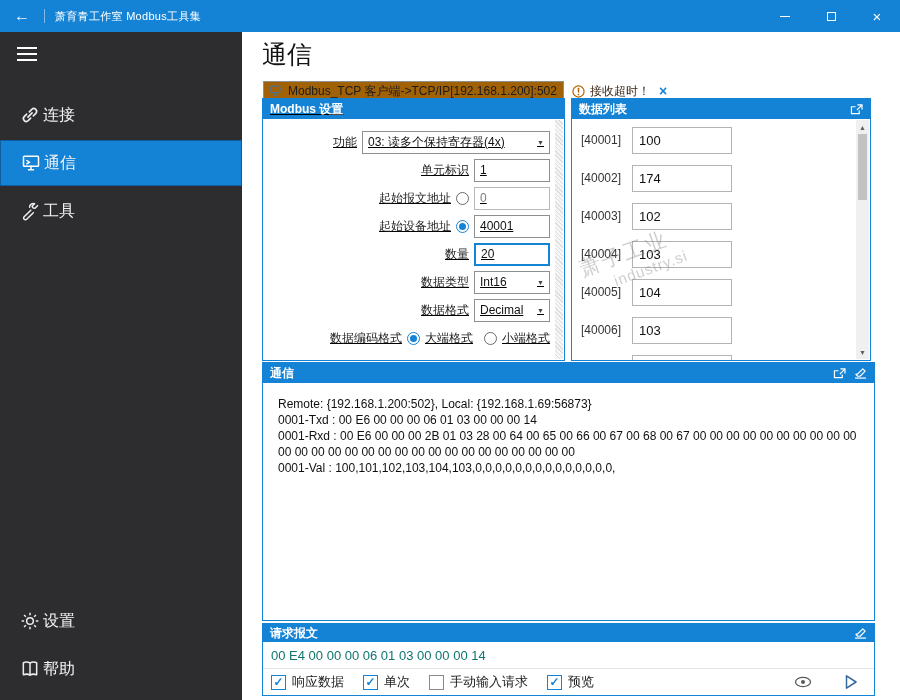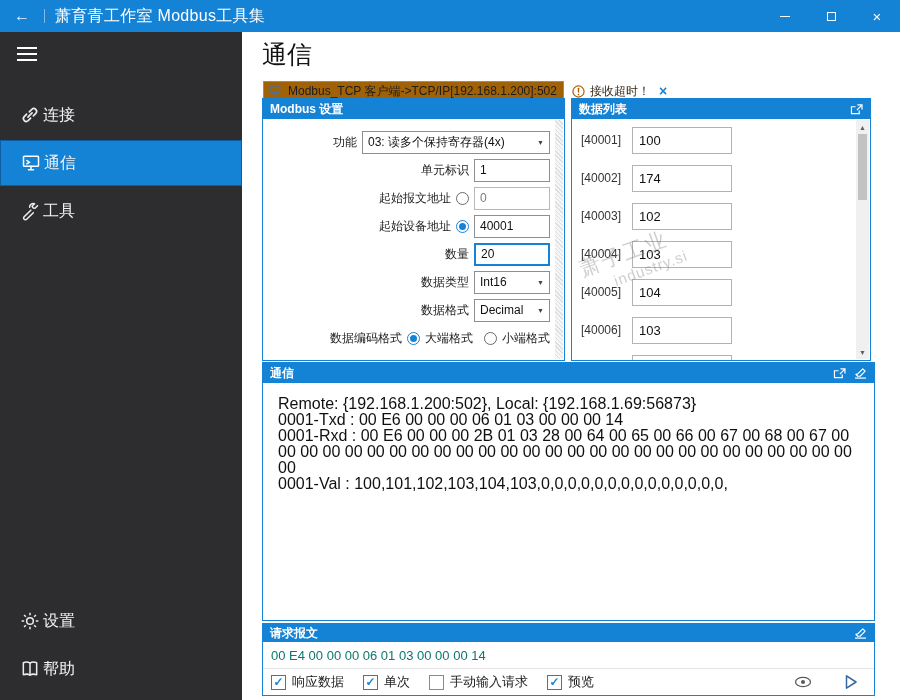--- a/index.html
+++ b/index.html
@@ -4,21 +4,21 @@
 <style>
   * { box-sizing: border-box; margin: 0; padding: 0; }
   html,body { width:900px; height:700px; overflow:hidden; background:#fff;
     font-family:"Liberation Sans", sans-serif; }
 
   
   .titlebar { height:32px; background:#1583d5; display:flex; align-items:center; color:#fff; }
   .backbtn { width:44px; height:32px; display:flex; align-items:center; justify-content:center;
     font-size:16px; color:#eaf4ff; cursor:default; }
   .tsep { width:1px; height:14px; background:rgba(255,255,255,.45); margin-right:10px; }
-  .ttitle { font-size:16px; letter-spacing:.3px; }
+  .ttitle { font-size:11px; letter-spacing:.3px; }
   .wincontrols { margin-left:auto; display:flex; height:32px; }
   .winbtn { width:46px; height:32px; display:flex; align-items:center; justify-content:center;
     font-size:13px; color:#fff; }
   .minbar { width:10px; height:1px; background:#fff; display:block; }
   .maxbox { width:9px; height:9px; border:1px solid #fff; display:block; }
   .winbtn .closex { font-size:15px; }
 
   
   .app { display:flex; height:668px; }
 
@@ -43,21 +43,21 @@
   .tabstatus { display:flex; align-items:center; gap:5px; margin-left:8px; }
   .statustext { color:#3a2a1a; }
   .tabclose { color:#1583d5; font-size:14px; font-weight:bold; margin-left:4px; }
 
   
   .panel { position:absolute; border:1px solid #1583d5; background:#fff; }
   .phdr { height:20px; background:#1583d5; color:#fff; font-size:12px; font-weight:bold;
     display:flex; align-items:center; padding:0 7px; }
   .phdr .hicons { margin-left:auto; display:flex; gap:8px; align-items:center; }
 
-  .p-settings { left:20px; top:66px; width:303px; height:263px; }
+  .p-settings { left:20px; top:66px; width:303px; height:263px;text-decoration:underline; }
   .p-datalist { left:329px; top:66px; width:300px; height:263px; }
   .p-commlog  { left:20px; top:330px; width:613px; height:259px; }
   .p-request  { left:20px; top:591px; width:613px; height:73px; }
   .p-request .phdr { height:18px; }
 
   
   .sbody { padding-top:9px; }
   .srow { height:28px; display:flex; align-items:center; justify-content:flex-end;
     padding-right:14px; font-size:12px; color:#222; gap:5px; }
   .ctl-input { width:76px; height:23px; border:1px solid #8f8f8f; background:#fff;
@@ -83,21 +83,21 @@
   .dval { width:100px; height:27px; border:1px solid #b3b3b3; background:#fff;
     display:flex; align-items:center; padding:0 6px; font-size:13px; color:#111; margin-left:5px; }
   .vscroll { position:absolute; right:1px; top:21px; bottom:1px; width:13px; background:#f0f0f0;
     display:flex; flex-direction:column; align-items:center; }
   .sarrow { height:14px; width:13px; display:flex; align-items:center; justify-content:center;
     font-size:7px; color:#606060; }
   .strack { flex:1; width:13px; position:relative; }
   .sthumb { position:absolute; top:0; left:2px; width:9px; height:66px; background:#c2c2c2; }
 
   
-  .logbody { padding:13px 15px; font-size:16px; color:#101010; line-height:16px; }
+  .logbody { padding:13px 15px; font-size:12px; color:#101010; line-height:16px; }
   .logline { overflow-wrap:anywhere; }
 
   
   .reqinput { height:27px; display:flex; align-items:center; padding:0 8px; font-size:13px;
     color:#0f766e; border-bottom:1px solid #e4e4e4; }
   .reqbar { height:26px; display:flex; align-items:center; padding-left:8px; font-size:13px; color:#1c1c1c; }
   .cbgroup { display:flex; align-items:center; gap:6px; margin-right:19px; }
   .cb { width:15px; height:15px; border:1px solid #8a8a8a; background:#fff; display:flex;
     align-items:center; justify-content:center; flex:none; }
   .cb.checked { border-color:#1583d5; }

